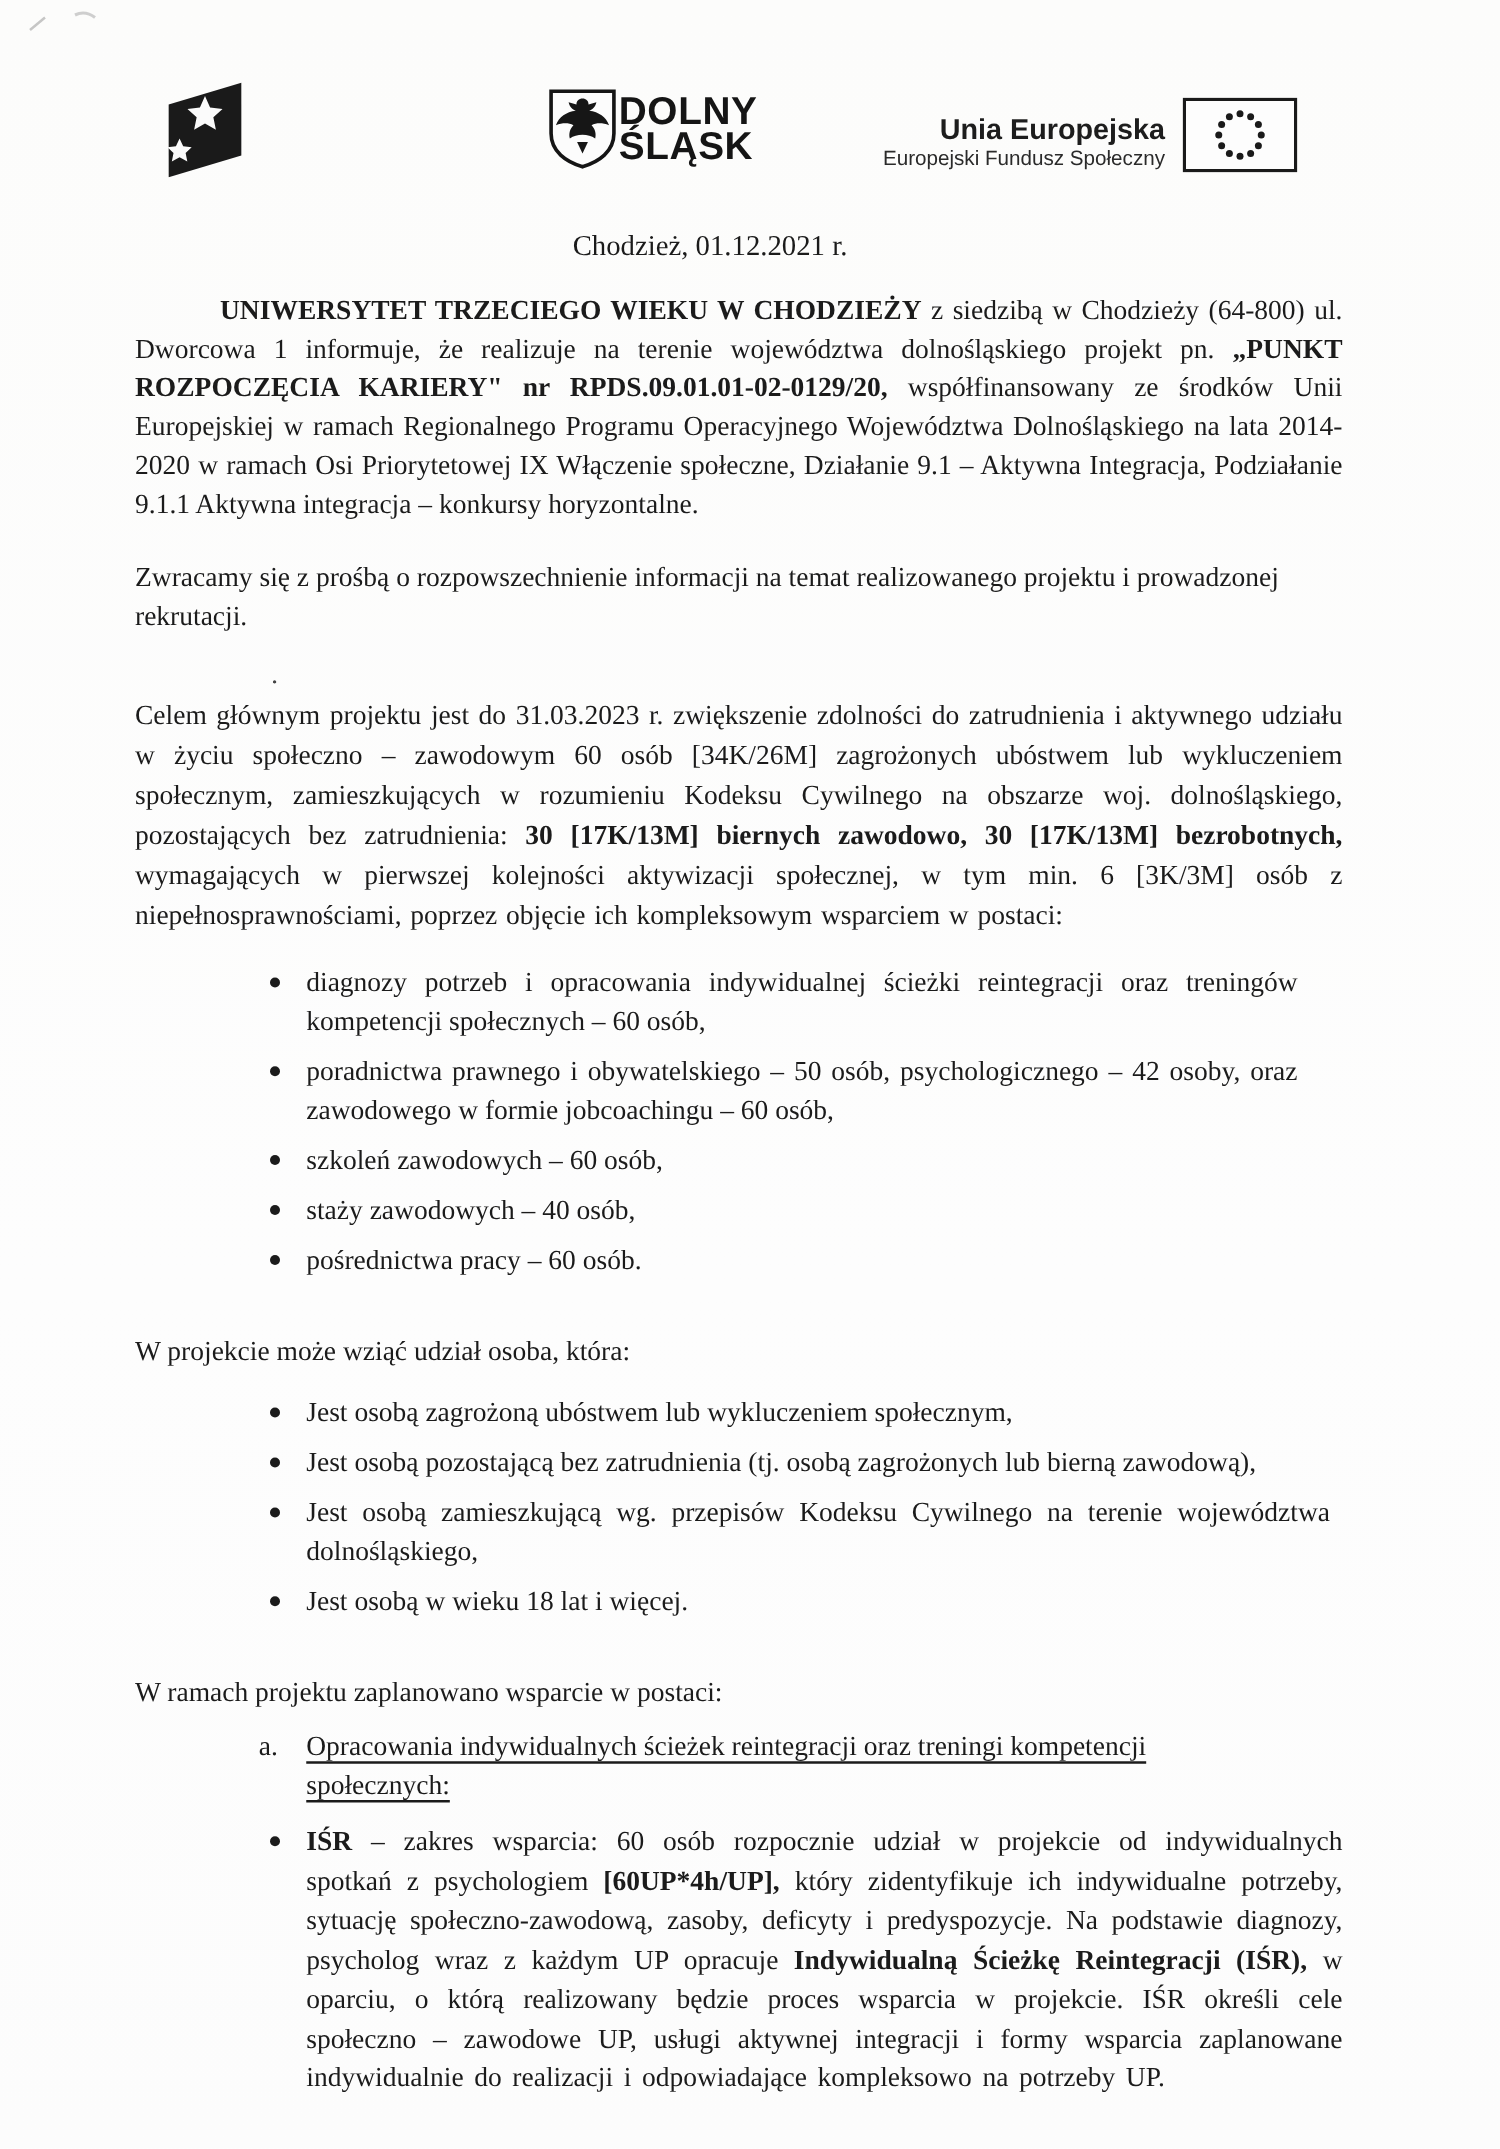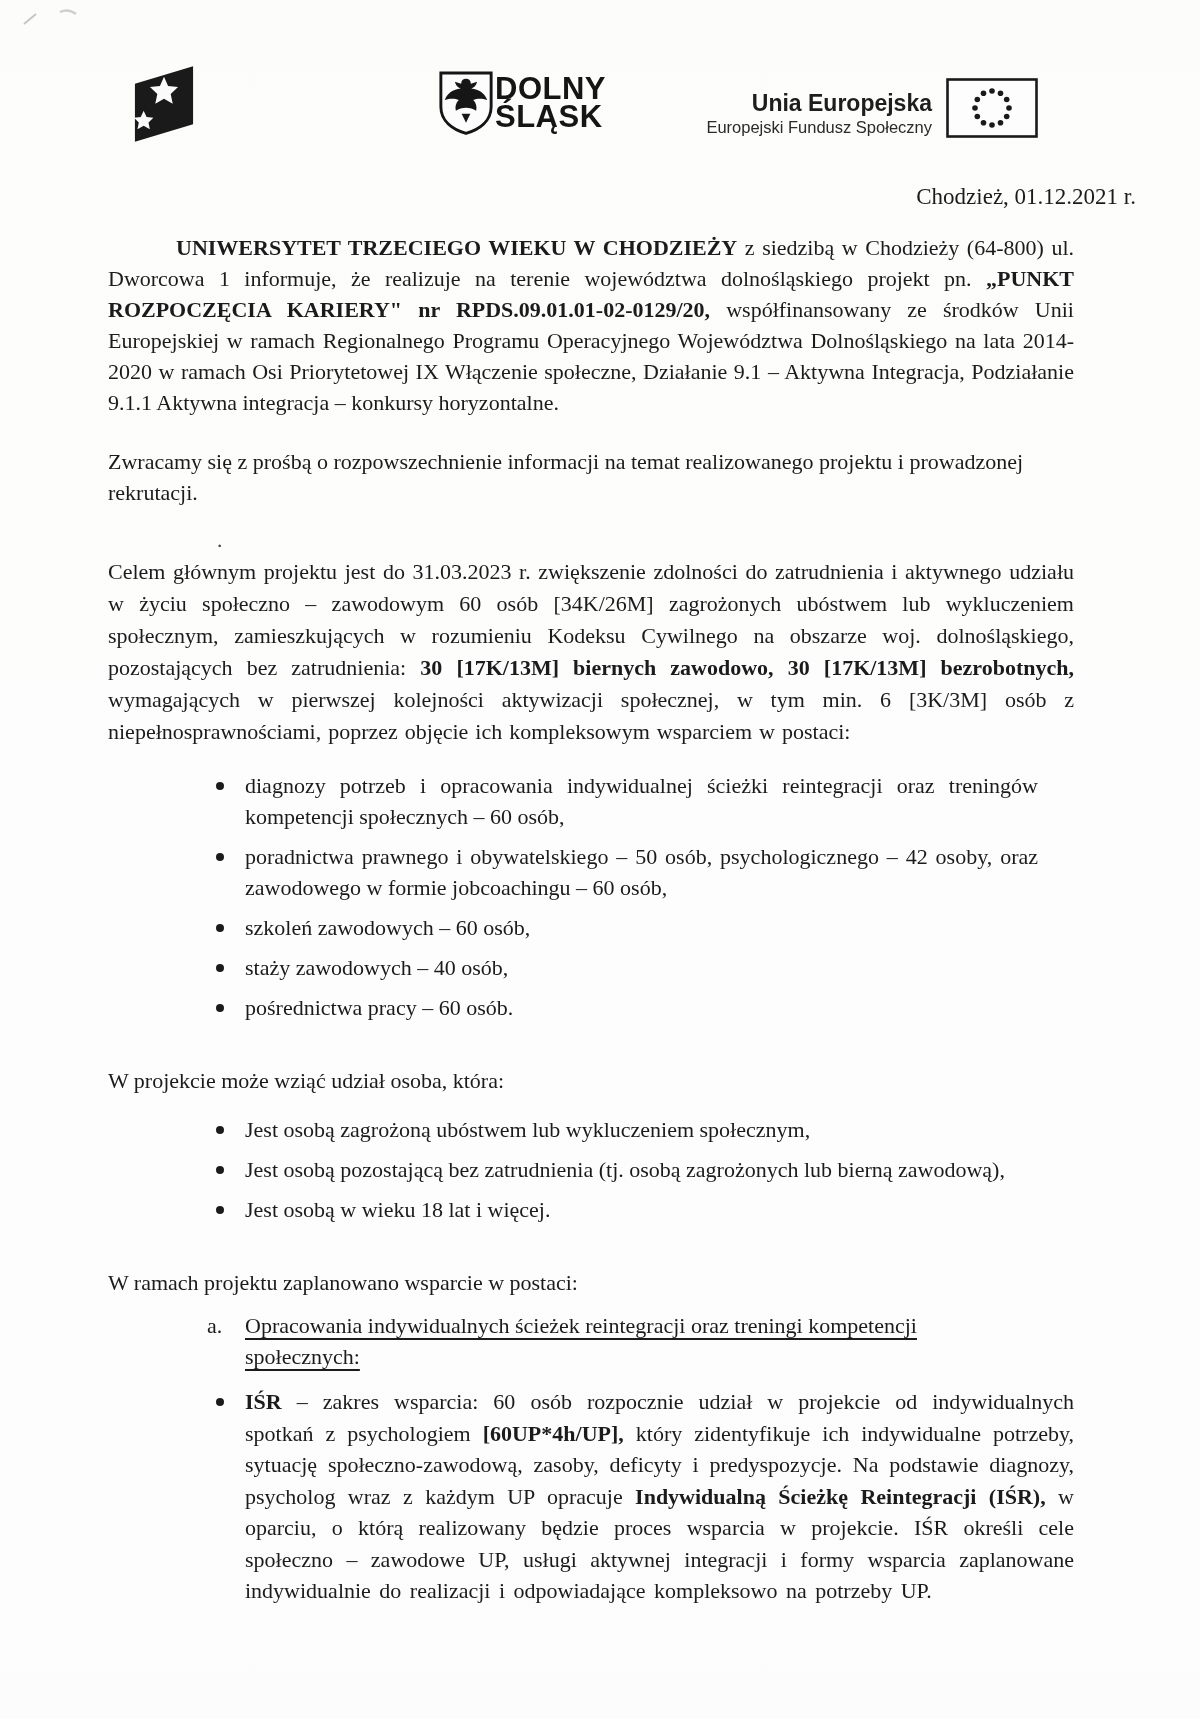--- a/index.html
+++ b/index.html
@@ -21,21 +21,21 @@
   .logo-fe .txt{font-family:"Liberation Sans",sans-serif;color:#1d1d1d;padding-top:6px;}
   .logo-fe .t1{font-weight:bold;font-size:22px;line-height:24px;letter-spacing:.2px;}
   .logo-fe .t2{font-size:16px;margin-top:5px;color:#2a2a2a;}
   .logo-ds{position:absolute;left:437px;top:70px;display:flex;align-items:center;}
   .logo-ds .txt{font-family:"Liberation Sans",sans-serif;font-weight:bold;font-size:31px;line-height:28px;letter-spacing:.5px;color:#151515;}
   .logo-ue{position:absolute;right:162px;top:78px;display:flex;align-items:center;gap:14px;}
   .logo-ue .txt{font-family:"Liberation Sans",sans-serif;text-align:right;color:#1d1d1d;padding-top:12px;}
   .logo-ue .t1{font-weight:bold;font-size:23px;line-height:24px;}
   .logo-ue .t2{font-size:16.5px;margin-top:3px;color:#2a2a2a;}
   
-  .dateline{margin-top:34px;text-align:right;padding-right:64px;font-size:23px;}
+  .dateline{margin-top:34px;text-align:center;padding-right:64px;font-size:23px;}
   
   main{margin:0 126px 0 108px;line-height:31px;}
   p{margin:0;}
   .intro{margin-top:22px;text-align:justify;text-indent:68px;}
   .intro .b{font-weight:bold;}
   .request{margin-top:28px;}
   .term{margin-top:22px;text-align:center;position:relative;}
   .term .dot{position:absolute;left:108px;top:0;color:#444;font-weight:normal;}
   .term .tt{font-weight:bold;text-decoration:underline;text-underline-offset:5px;text-decoration-thickness:2px;}
   .goal{margin-top:48px;text-align:justify;line-height:32px;word-spacing:1.5px;}
@@ -127,20 +127,21 @@
       <li>szkoleń zawodowych – 60 osób,</li>
       <li>staży zawodowych – 40 osób,</li>
       <li>pośrednictwa pracy – 60 osób.</li>
     </ul>
 
     <p class="sect">W projekcie może wziąć udział osoba, która:</p>
 
     <ul class="bullets tight">
       <li>Jest osobą zagrożoną ubóstwem lub wykluczeniem społecznym,</li>
       <li>Jest osobą pozostającą bez zatrudnienia (tj. osobą zagrożonych lub bierną zawodową),</li>
+      <li>Jest osobą zamieszkującą wg. przepisów Kodeksu Cywilnego na terenie województwa dolnośląskiego,</li>
       <li>Jest osobą w wieku 18 lat i więcej.</li>
     </ul>
 
     <p class="sect">W ramach projektu zaplanowano wsparcie w postaci:</p>
 
     <div class="alpha-item">
       <span class="marker">a.</span>
       <span class="ut">Opracowania indywidualnych ścieżek reintegracji oraz treningi kompetencji społecznych:</span>
     </div>
 

